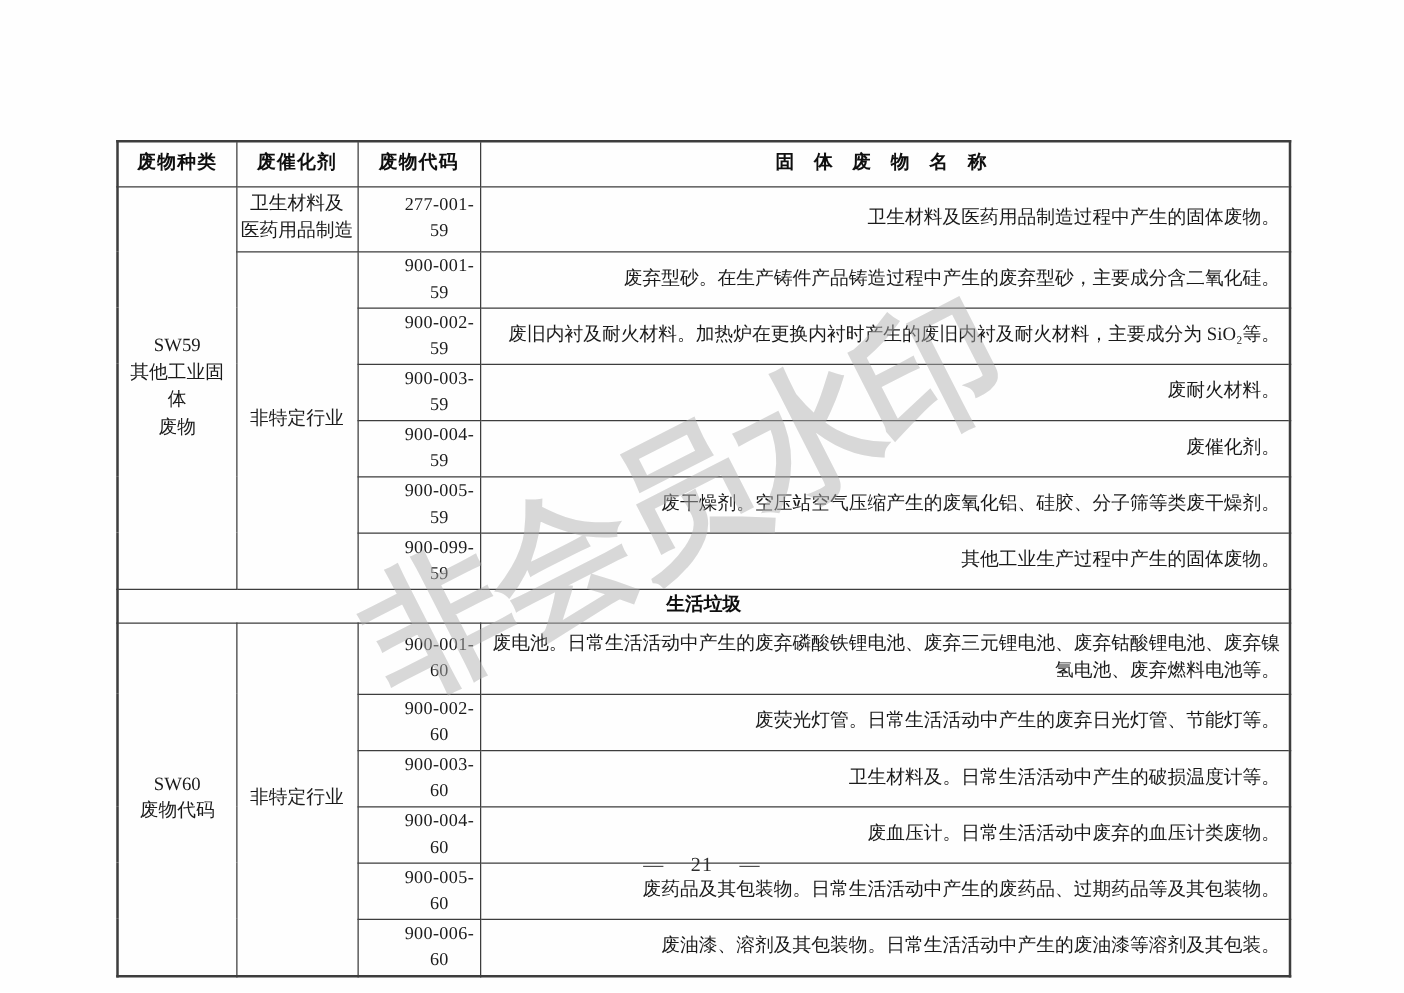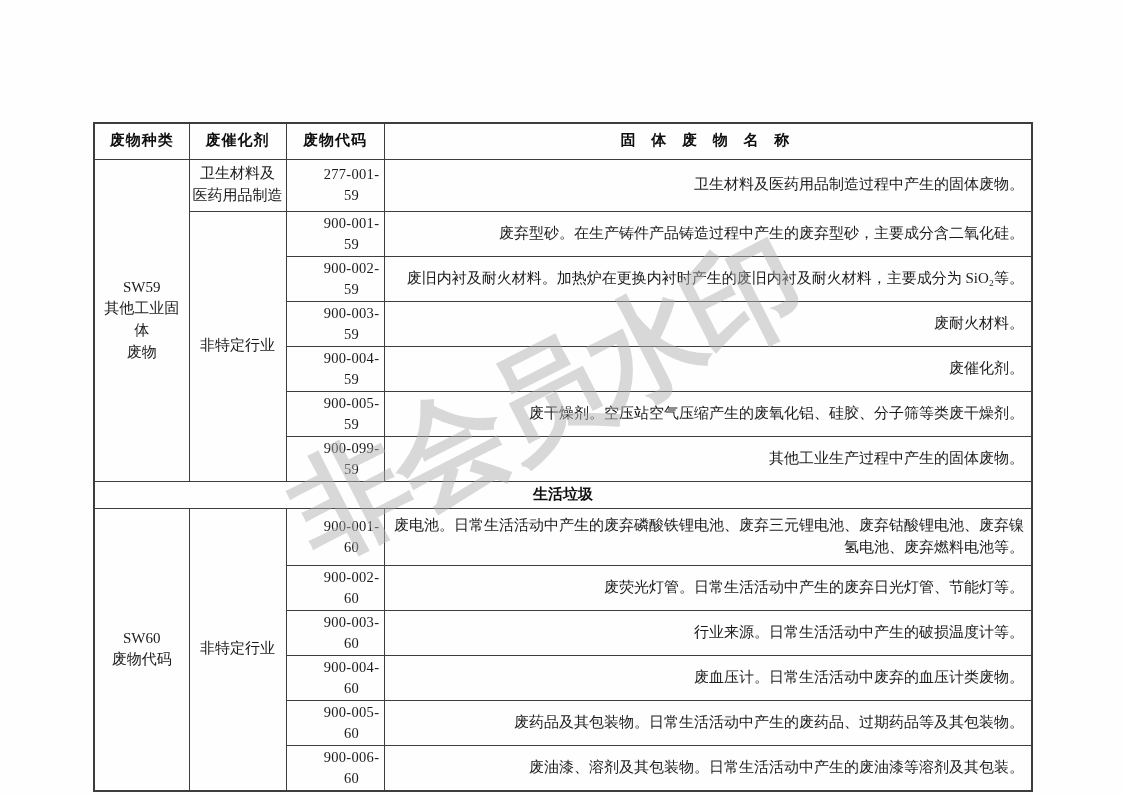--- a/index.html
+++ b/index.html
@@ -31,21 +31,21 @@
     letter-spacing: -6px;
     white-space: nowrap;
     color: rgba(176, 176, 176, 0.48);
     pointer-events: none;
     z-index: 5;
     font-family: "Liberation Sans", sans-serif;
   }
   table.waste-table {
     position: absolute;
     left: 93px;
-    top: 122px;
+    top: 112px;
     width: 938px;
     border-collapse: collapse;
     table-layout: fixed;
     z-index: 1;
   }
   .waste-table col.c1 { width: 95px; }
   .waste-table col.c2 { width: 97px; }
   .waste-table col.c3 { width: 98px; }
   .waste-table col.c4 { width: 648px; }
   .waste-table th, .waste-table td {
@@ -167,31 +167,32 @@
       <td class="src" rowspan="6">非特定行业</td>
       <td class="code">900-001-60</td>
       <td class="name">废电池。日常生活活动中产生的废弃磷酸铁锂电池、废弃三元锂电池、废弃钴酸锂电池、废弃镍氢电池、废弃燃料电池等。</td>
     </tr>
     <tr style="height:34px">
       <td class="code">900-002-60</td>
       <td class="name">废荧光灯管。日常生活活动中产生的废弃日光灯管、节能灯等。</td>
     </tr>
     <tr style="height:34px">
       <td class="code">900-003-60</td>
-      <td class="name">行业来源。日常生活活动中产生的破损温度计等。</td>
+      <td class="name">卫生材料及。日常生活活动中产生的破损温度计等。</td>
     </tr>
     <tr style="height:34px">
       <td class="code">900-004-60</td>
       <td class="name">废血压计。日常生活活动中废弃的血压计类废物。</td>
     </tr>
     <tr style="height:34px">
       <td class="code">900-005-60</td>
       <td class="name">废药品及其包装物。日常生活活动中产生的废药品、过期药品等及其包装物。</td>
     </tr>
     <tr style="height:34px">
       <td class="code">900-006-60</td>
       <td class="name">废油漆、溶剂及其包装物。日常生活活动中产生的废油漆等溶剂及其包装。</td>
     </tr>
   </tbody>
     </table>
 
+  <div class="pageno">— 21 —</div>
 
 </div>
 
 </body></html>

